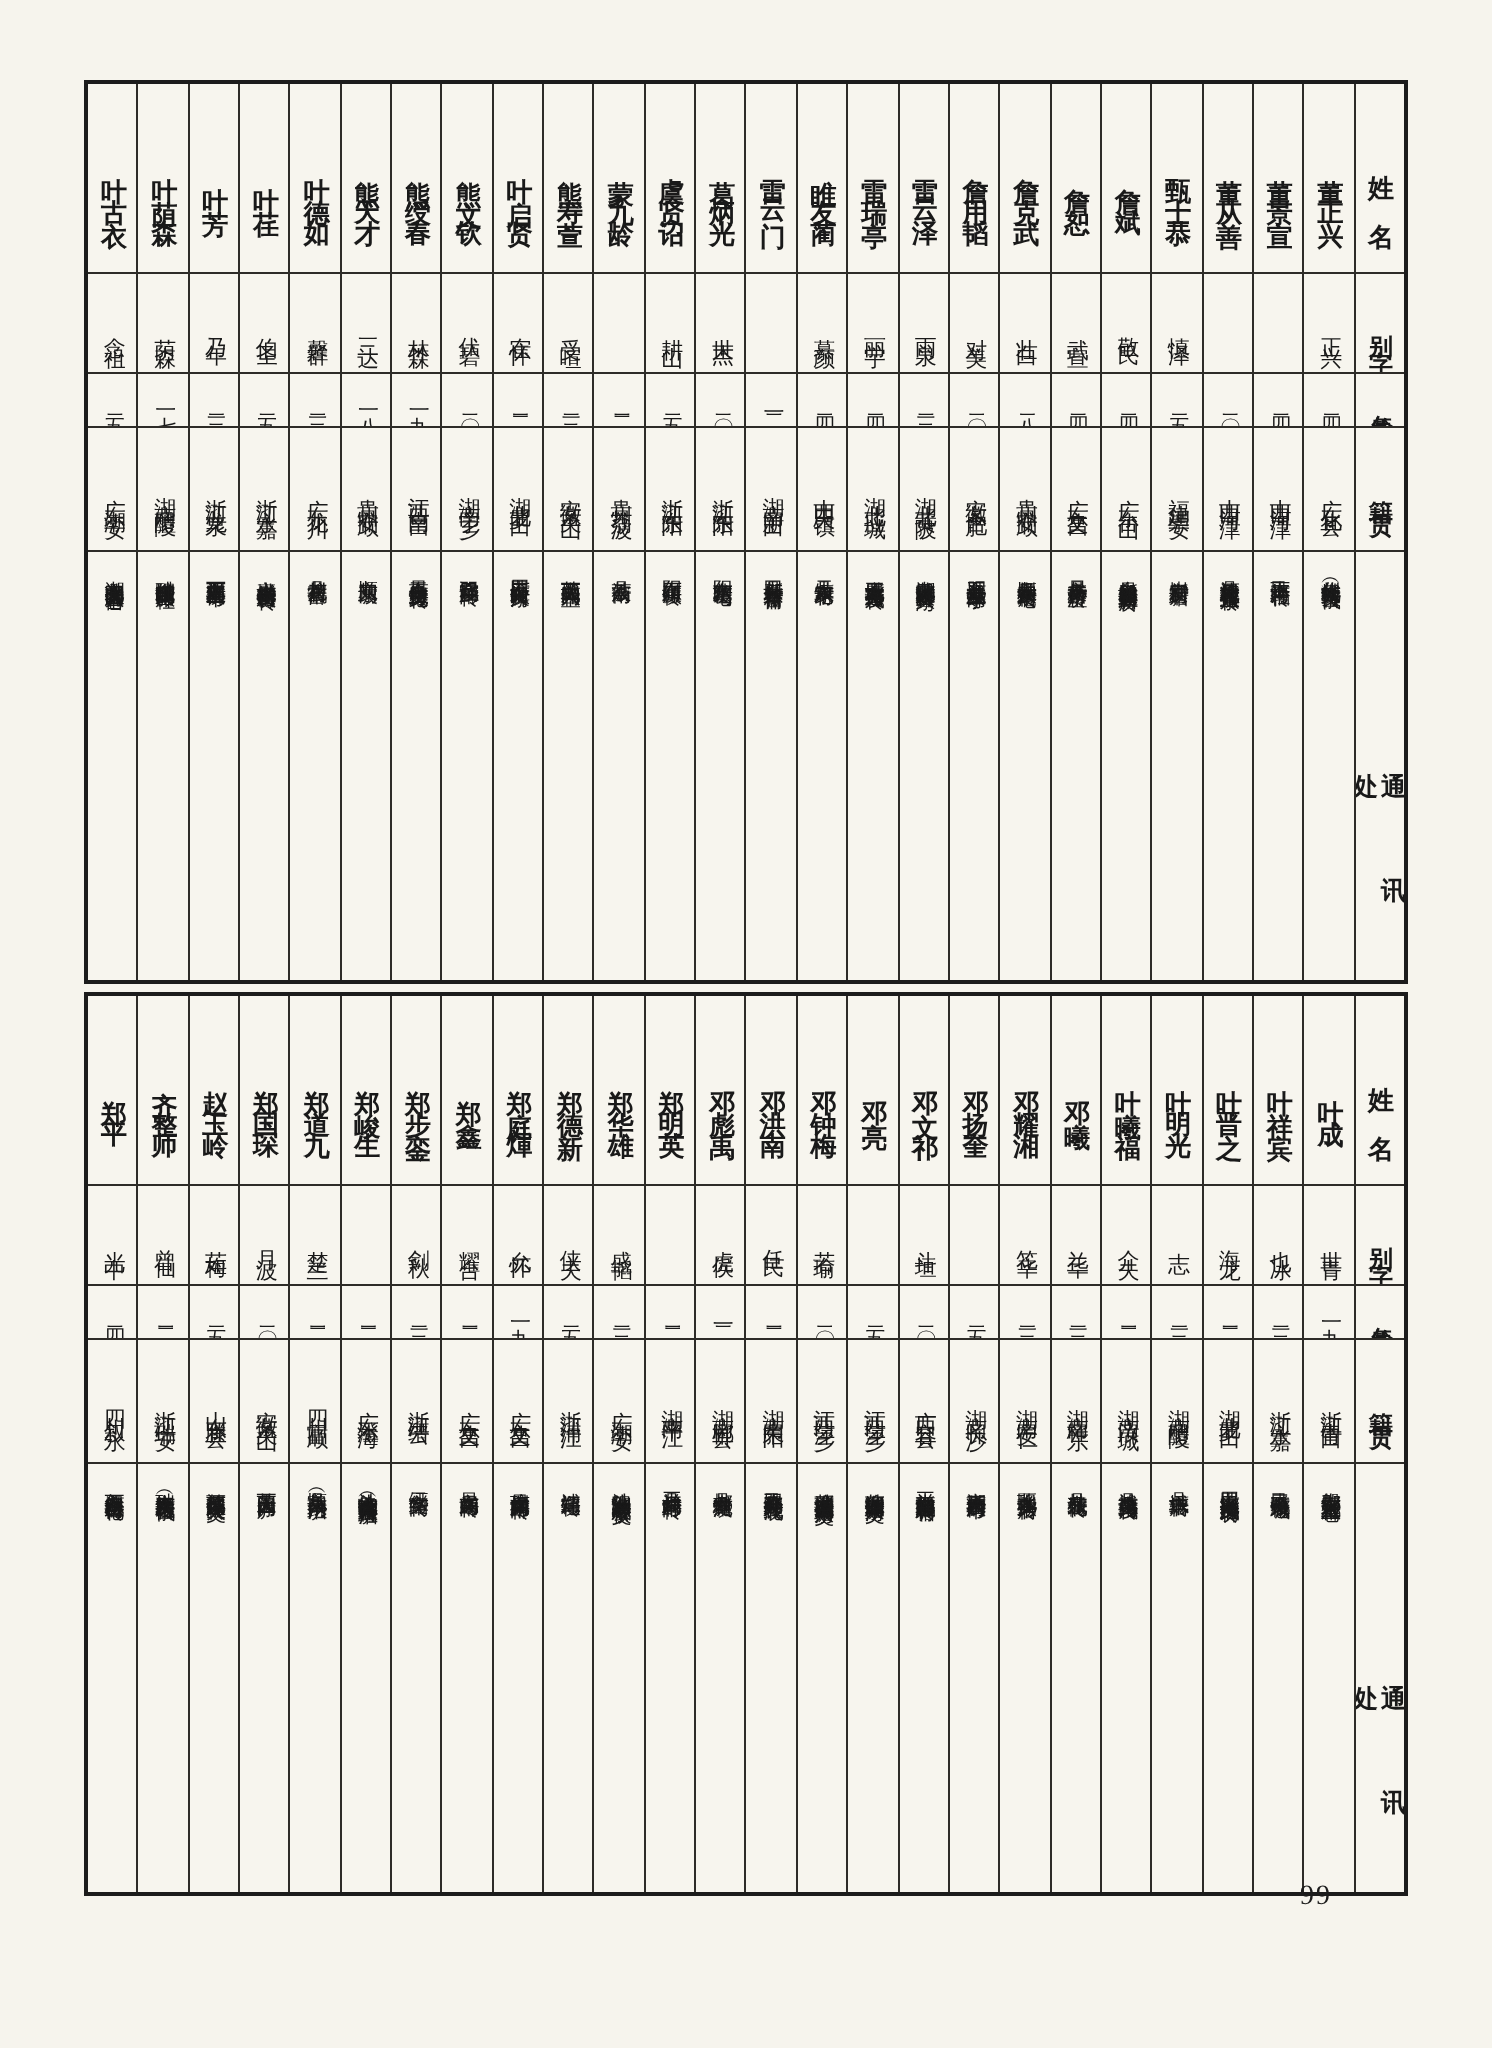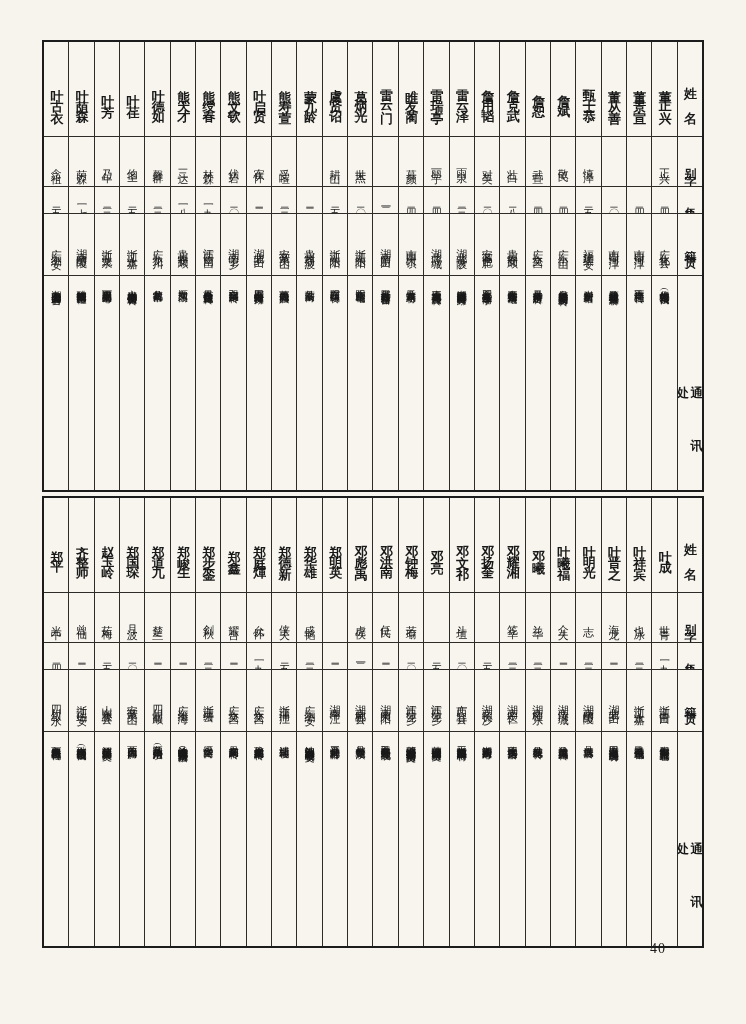--- a/index.html
+++ b/index.html
@@ -942,14 +942,14 @@
           <div class="vtext">年龄</div>
         </div>
         <div class="cell head origin">
           <div class="vtext">籍贯</div>
         </div>
         <div class="cell head addr">
           <div class="vtext">通讯处</div>
         </div>
       </div>
     </div>
-  <div class="page-number">40</div>
+  <div class="page-number">99</div>
 </div>
 
 </body></html>

